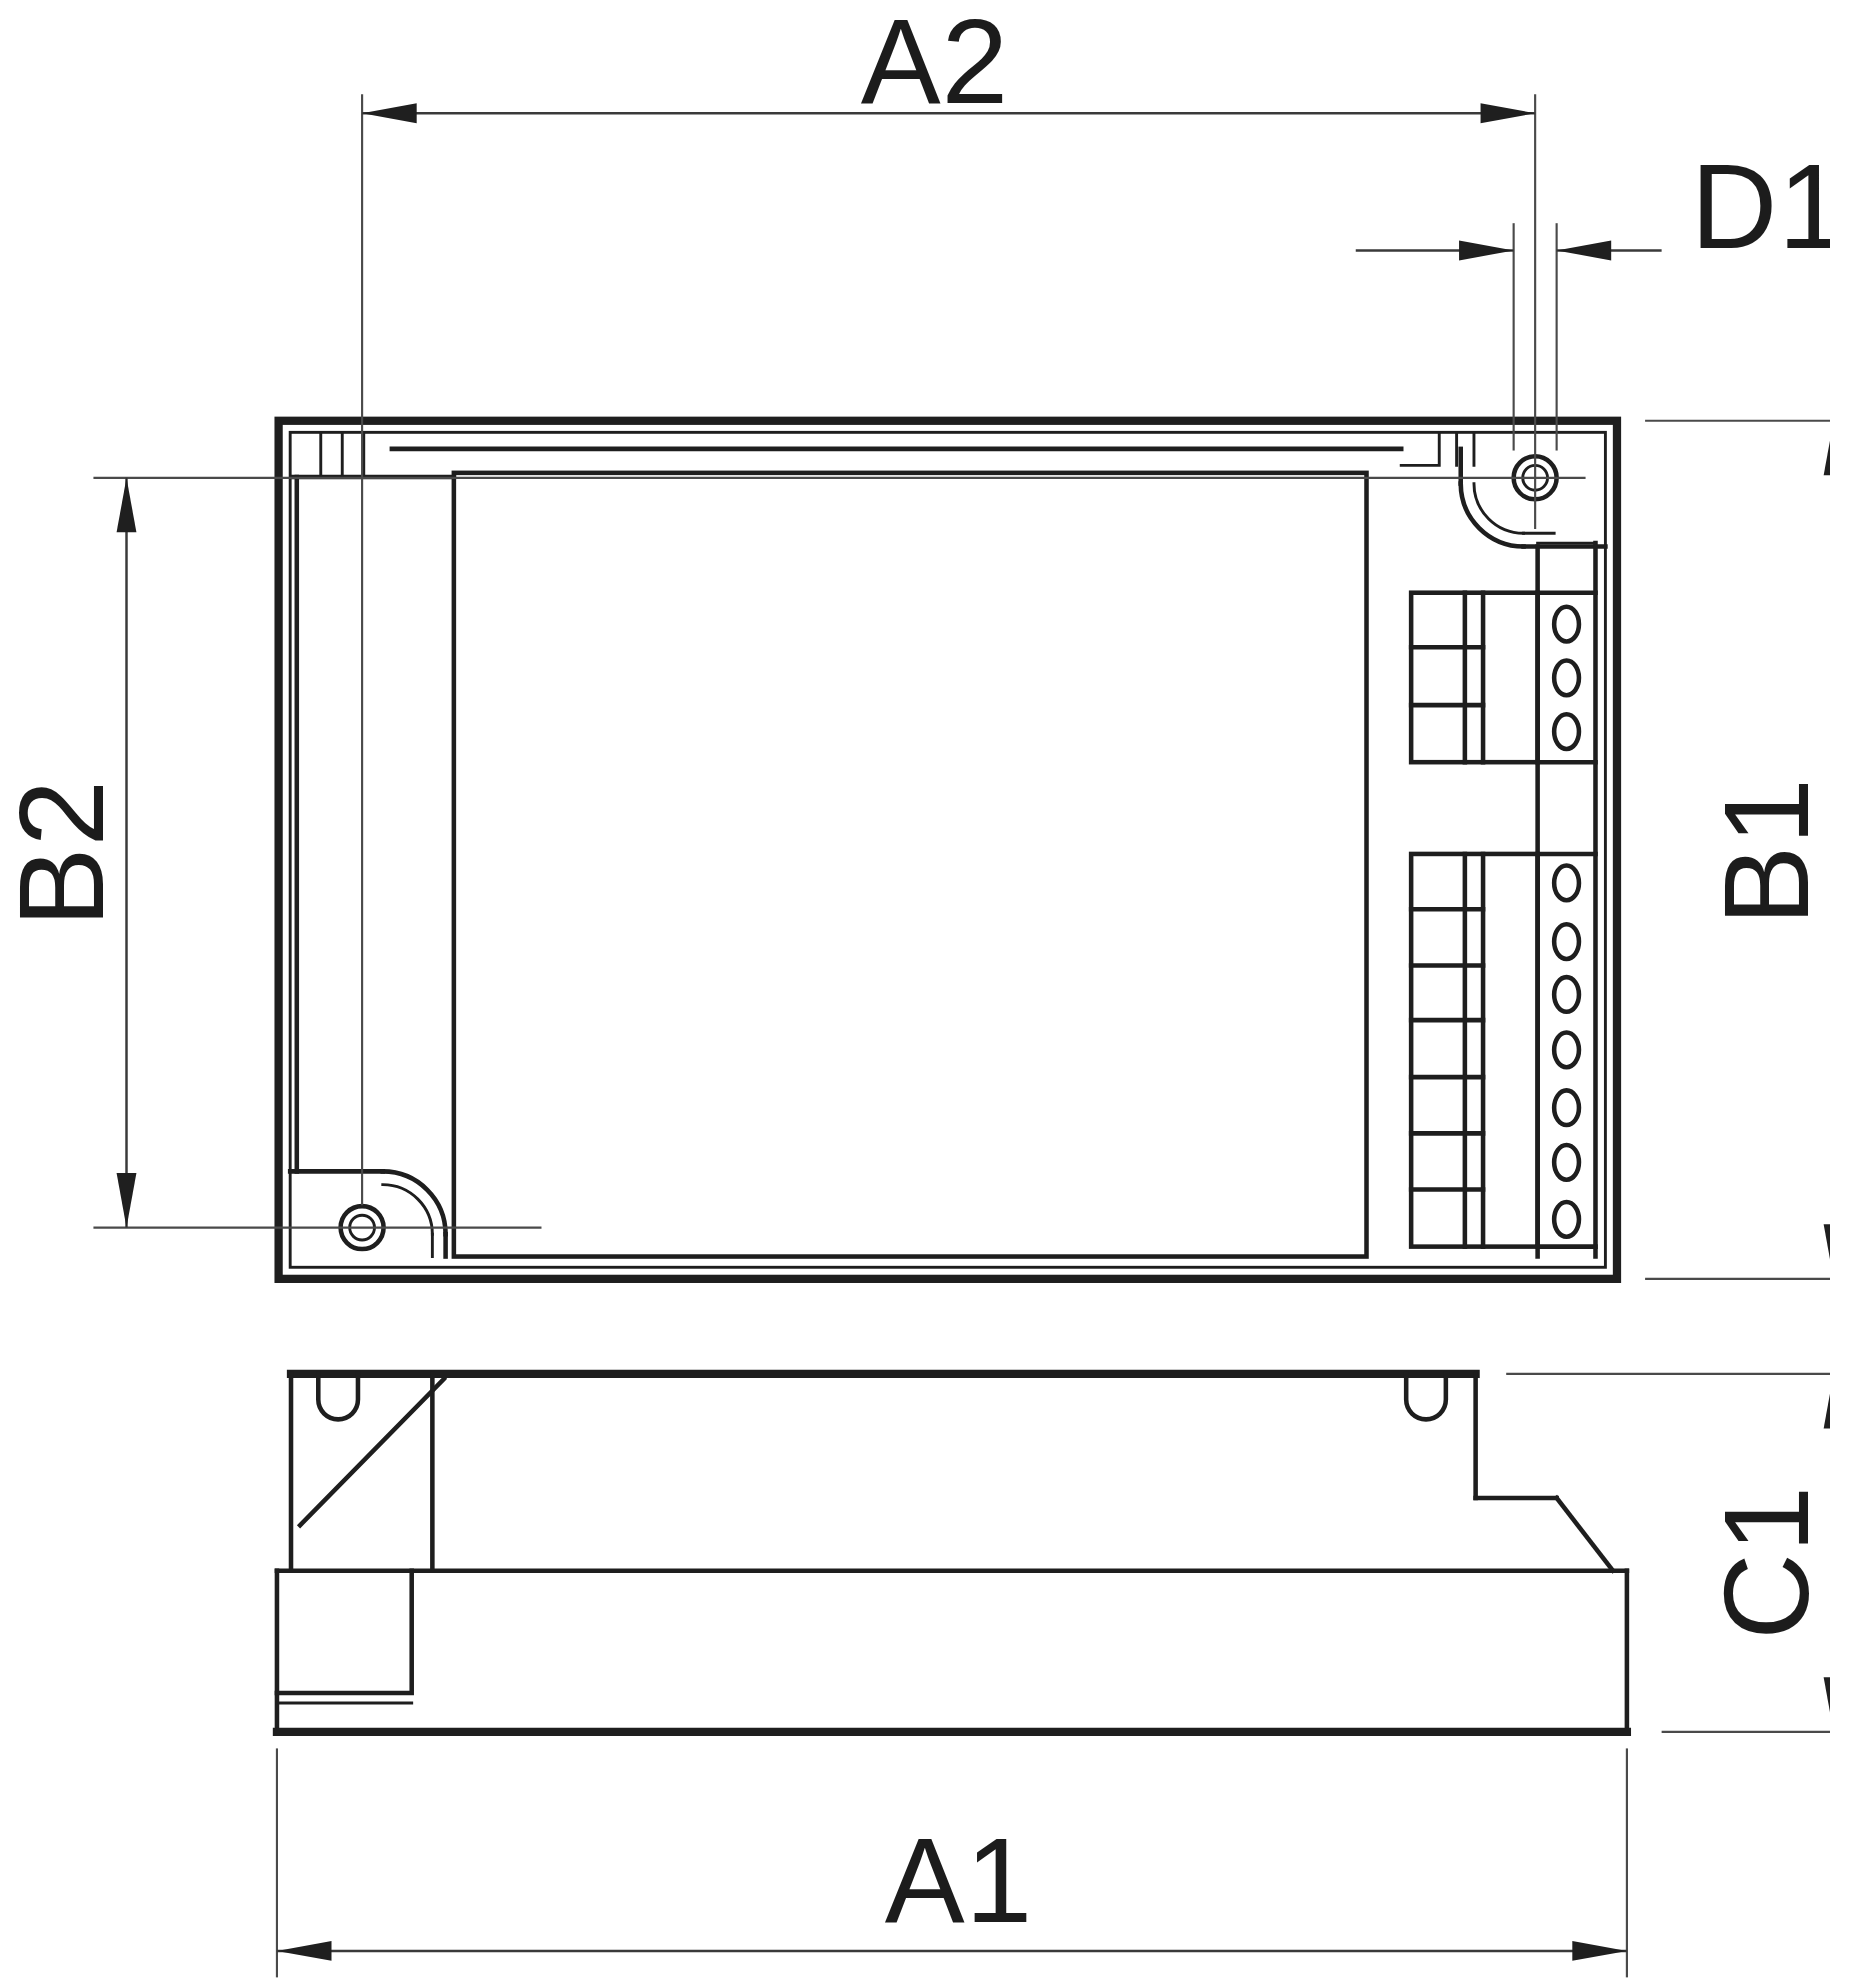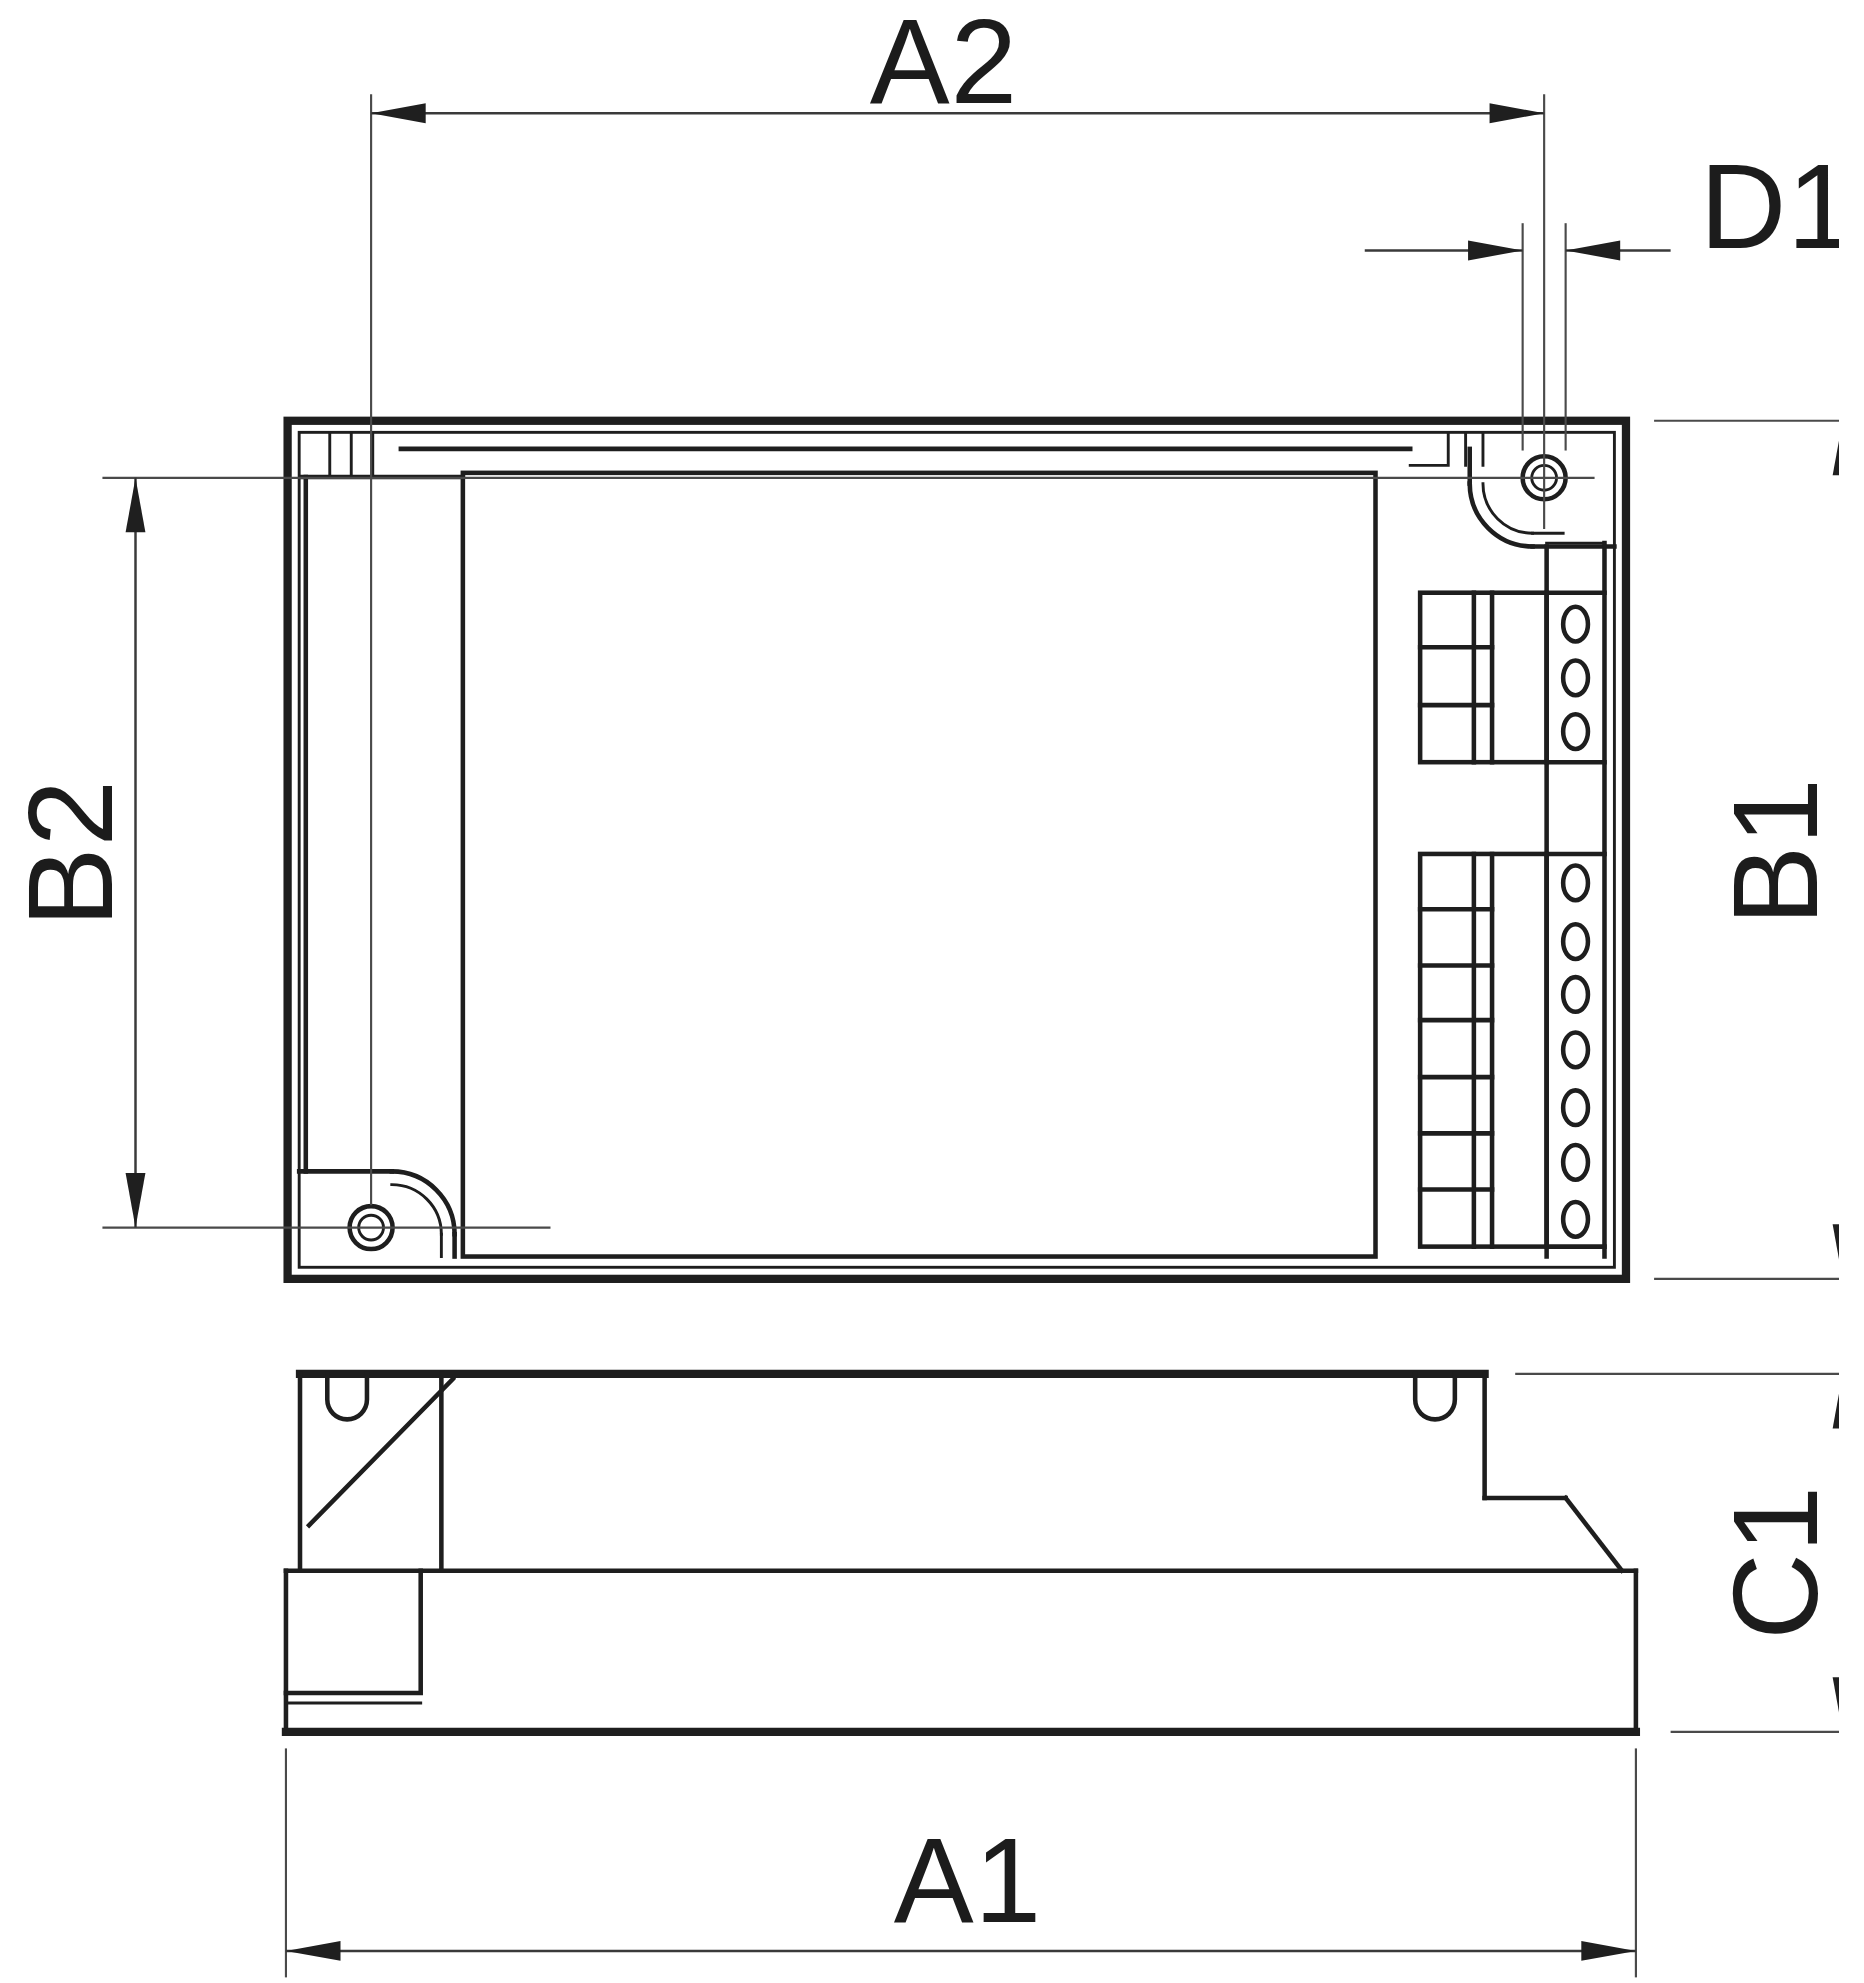--- a/index.html
+++ b/index.html
@@ -1,16 +1,16 @@
 <!DOCTYPE html>
 <html style="font-size:13.2px"><head>
 <meta charset="utf-8">
 <style>
   html,body{margin:0;padding:0;background:#ffffff;}
-  .stage{position:relative;width:1830px;height:1984px;background:#ffffff;overflow:hidden;padding-left:9px;}
+  .stage{position:relative;width:1830px;height:1984px;background:#ffffff;overflow:hidden;}
   svg{display:block;}
   .geo{stroke:#1e1e1e;fill:none;stroke-linecap:square;}
   .lw-thick{stroke-width:10;}
   .lw-med{stroke-width:5.5;}
   .lw-thin{stroke-width:3.5;}
   .dim{stroke:#3a3a3a;stroke-width:3;fill:none;}
   .ext{stroke:#4a4a4a;stroke-width:2.6;fill:none;}
   .arrow{fill:#1f1f1f;stroke:none;}
   .label{font-family:"Liberation Sans","DejaVu Sans",sans-serif;font-size:145px;fill:#1c1c1c;letter-spacing:1px;}
 </style>

